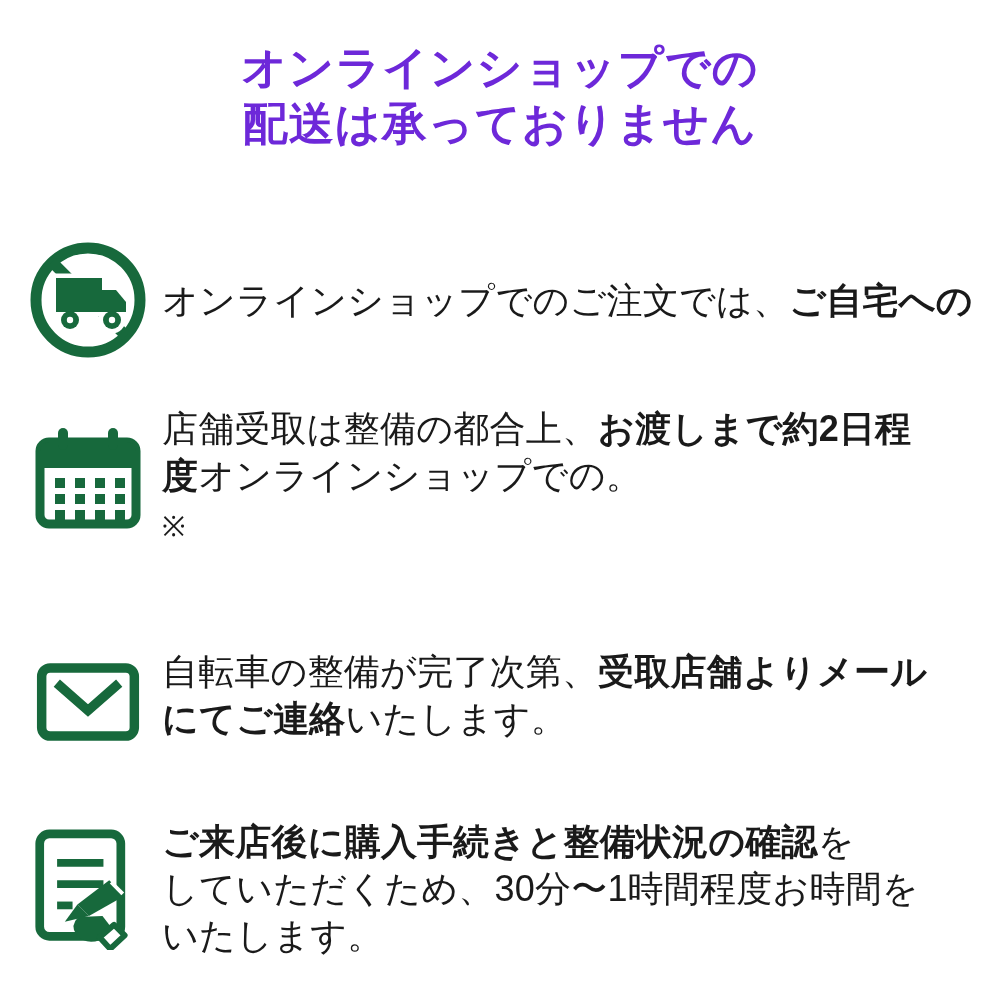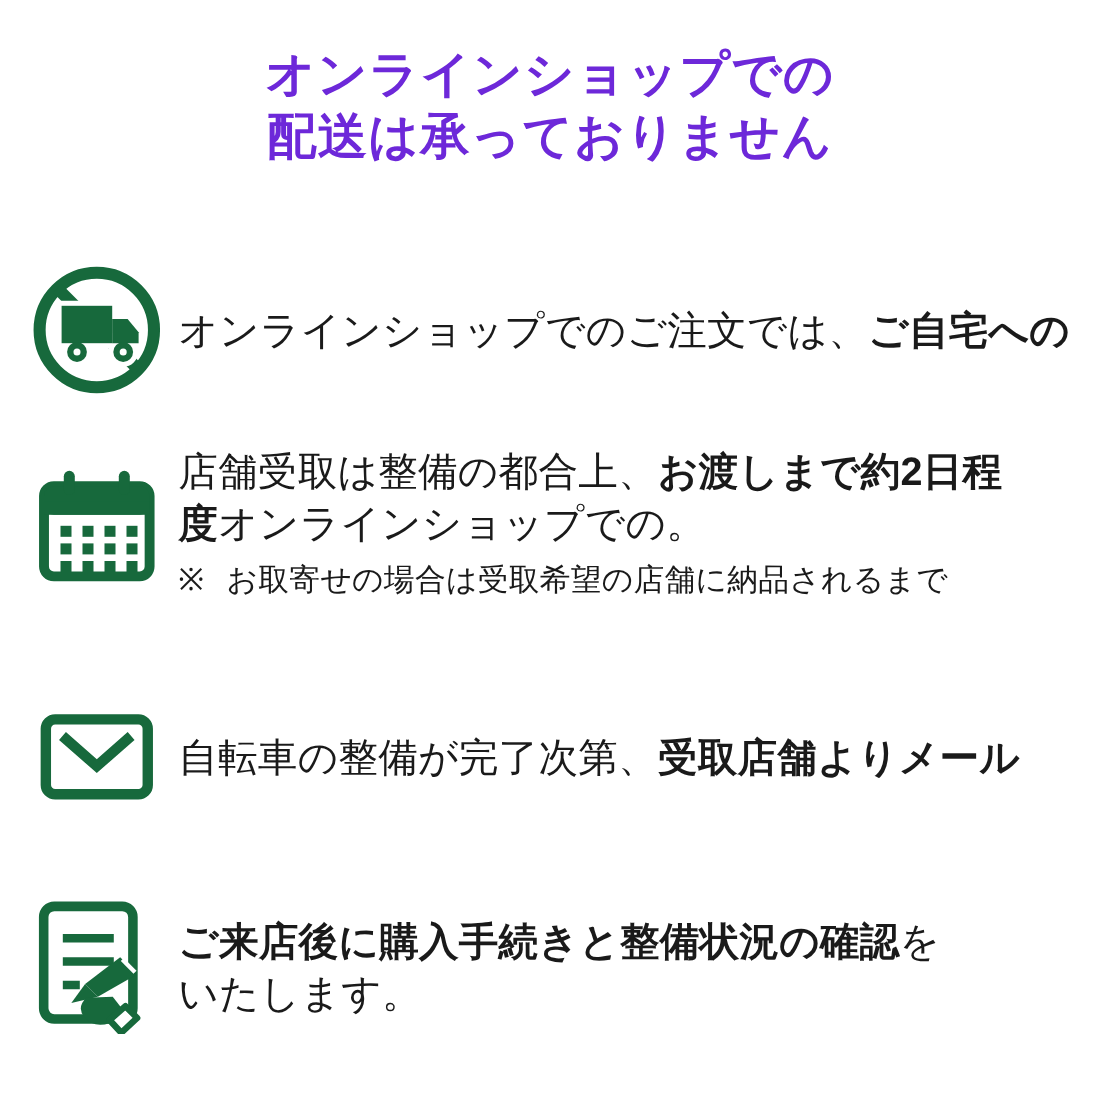--- a/index.html
+++ b/index.html
@@ -47,21 +47,21 @@
   .b { font-weight: 700; }
   .note {
     display: flex;
     margin-top: 9px;
     font-size: 28px;
     line-height: 38px;
   }
   .note-marker { flex: 0 0 44px; }
   .sec1 { top: 240px; }
   .sec2 { top: 405px; }
-  .sec3 { top: 648px; }
+  .sec3 { top: 648px; align-items: flex-end; }
   .sec4 { top: 818px; }
   svg { display: block; }
 </style>
 </head>
 <body>
 
 <div class="page">
 
   <div class="title">
     <div>オンラインショップでの</div>
@@ -117,35 +117,35 @@
             <rect x="81" y="88" width="10" height="10"></rect>
         </g>
       </svg>
     </div>
     <div class="text-block">
       <div><span>店舗受取は整備の都合上、</span><span class="b">お渡しまで約2日程</span></div>
       <div><span class="b">度</span><span>オンラインショップでの。</span></div>
       <div class="note">
         <span class="note-marker">※</span>
         <span>
-          <div>お取寄せの場合は受取希望の店舗に納品されるまで</div>
         </span>
       </div>
     </div>
   </div>
 
   <div class="section sec3">
     <div class="icon-wrap">
       <svg width="104" height="80" viewBox="0 0 110 84" aria-hidden="true">
         <rect x="6" y="6" width="98" height="72" rx="9" fill="#ffffff" stroke="#17693C" stroke-width="10"></rect>
         <polyline points="22,22 55,51 88,22" fill="none" stroke="#17693C" stroke-width="10" stroke-linecap="butt" stroke-linejoin="miter"></polyline>
       </svg>
     </div>
     <div class="text-block">
       <div><span>自転車の整備が完了次第、</span><span class="b">受取店舗よりメール</span></div>
+      <div><span class="b">にてご連絡</span><span>いたします。</span></div>
     </div>
   </div>
 
   <div class="section sec4">
     <div class="icon-wrap">
       <svg width="112" height="122" viewBox="0 0 116 126" aria-hidden="true">
         <rect x="8" y="6" width="84" height="106" rx="10" fill="#ffffff" stroke="#17693C" stroke-width="9"></rect>
         <line x1="26" y1="36" x2="74" y2="36" stroke="#17693C" stroke-width="8"></line>
         <line x1="26" y1="58" x2="74" y2="58" stroke="#17693C" stroke-width="8"></line>
         <line x1="26" y1="80" x2="42" y2="80" stroke="#17693C" stroke-width="8"></line>
@@ -153,17 +153,18 @@
           <polygon points="34,97 47,79 59,91" fill="#17693C"></polygon>
           <polygon points="47,79 80,54 96,70 59,91" fill="#17693C"></polygon>
           <line x1="82" y1="56" x2="94" y2="68" stroke="#ffffff" stroke-width="4"></line>
           <path d="M48,92 q-9,9 -2,18 q9,11 24,6 q13,-5 10,-16 l-7,-9 z" fill="#17693C"></path>
           <path d="M70,113 l15,-13 11,11 -15,14 z" fill="#ffffff" stroke="#17693C" stroke-width="6" stroke-linejoin="round"></path>
         </g>
       </svg>
     </div>
     <div class="text-block">
       <div><span class="b">ご来店後に購入手続きと整備状況の確認</span><span>を</span></div>
+      <div><span>していただくため、30分〜1時間程度お時間を</span></div>
       <div><span>いたします。</span></div>
     </div>
   </div>
 
 </div>
 
 </body></html>

